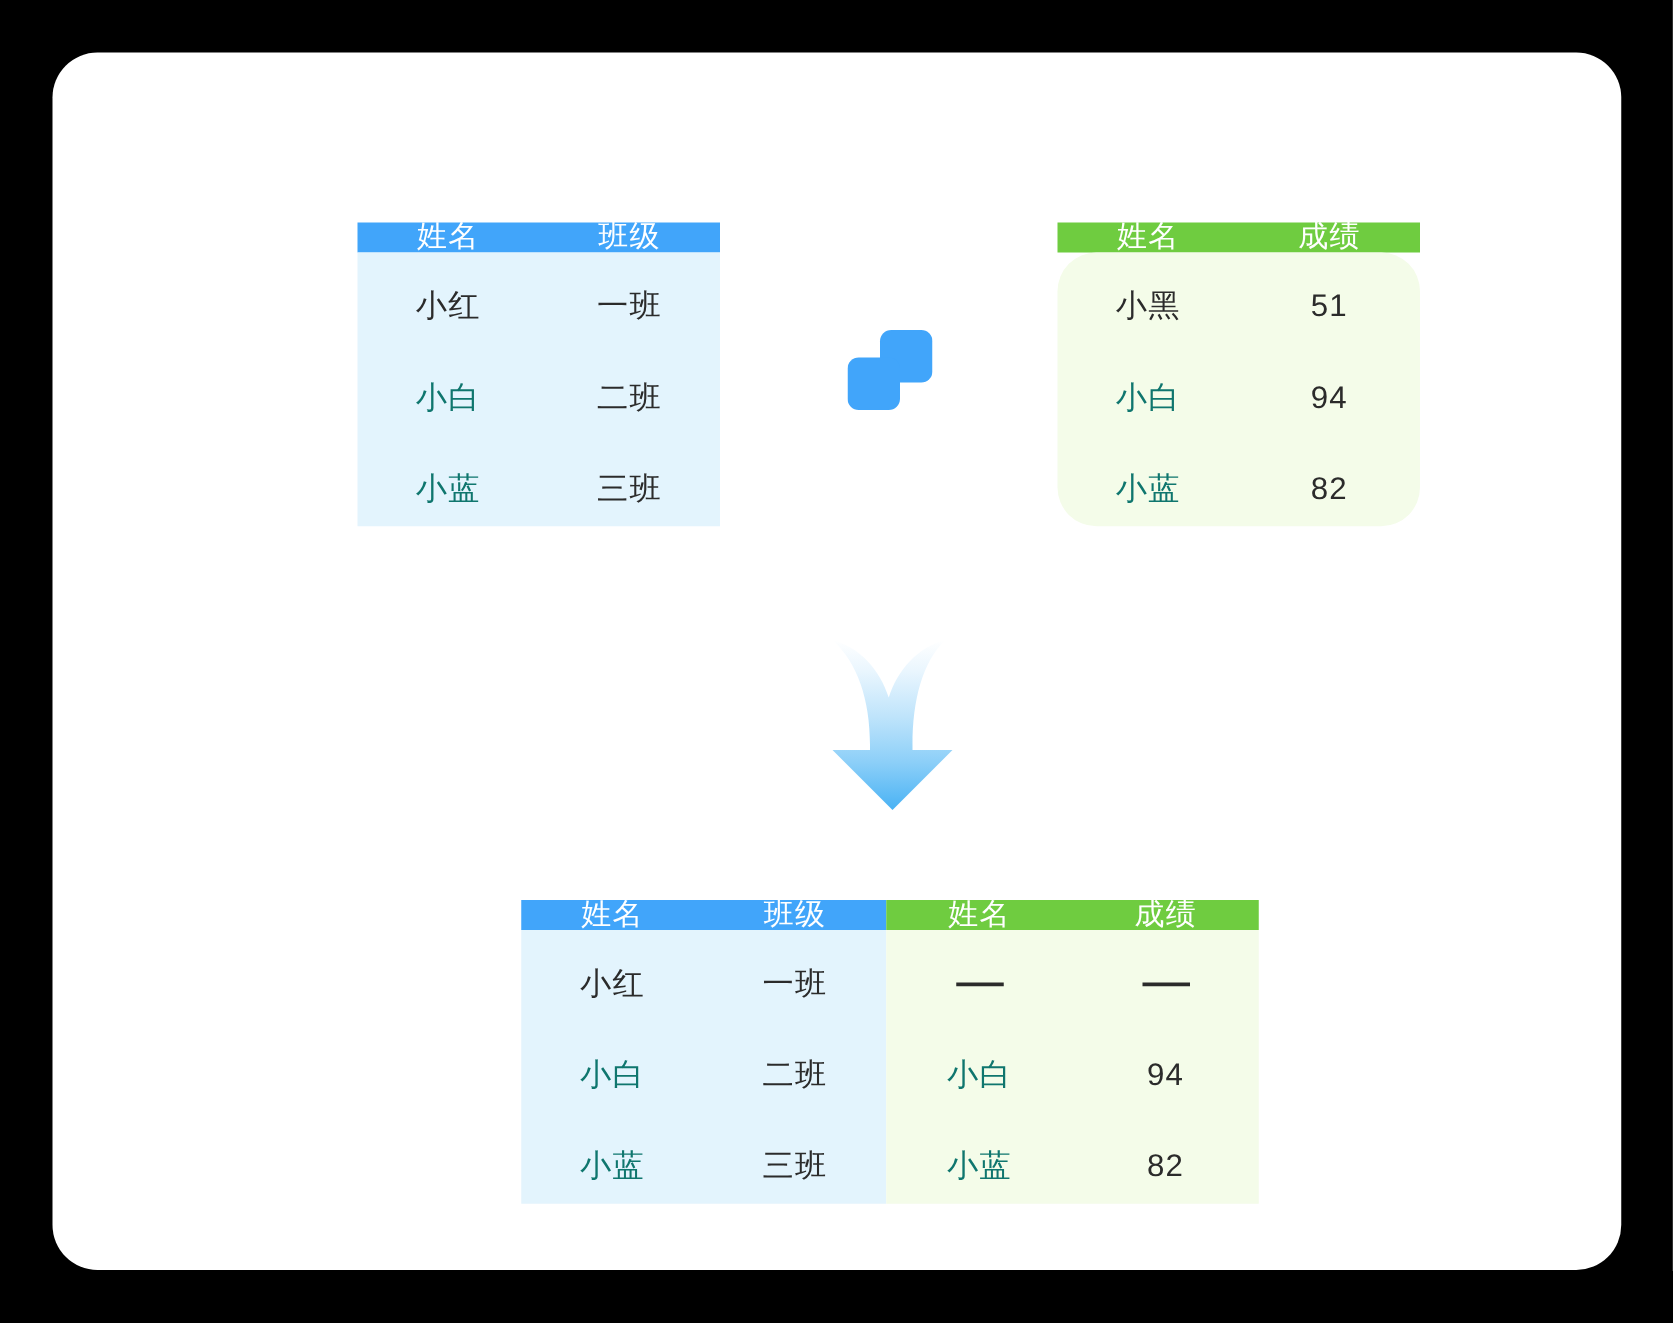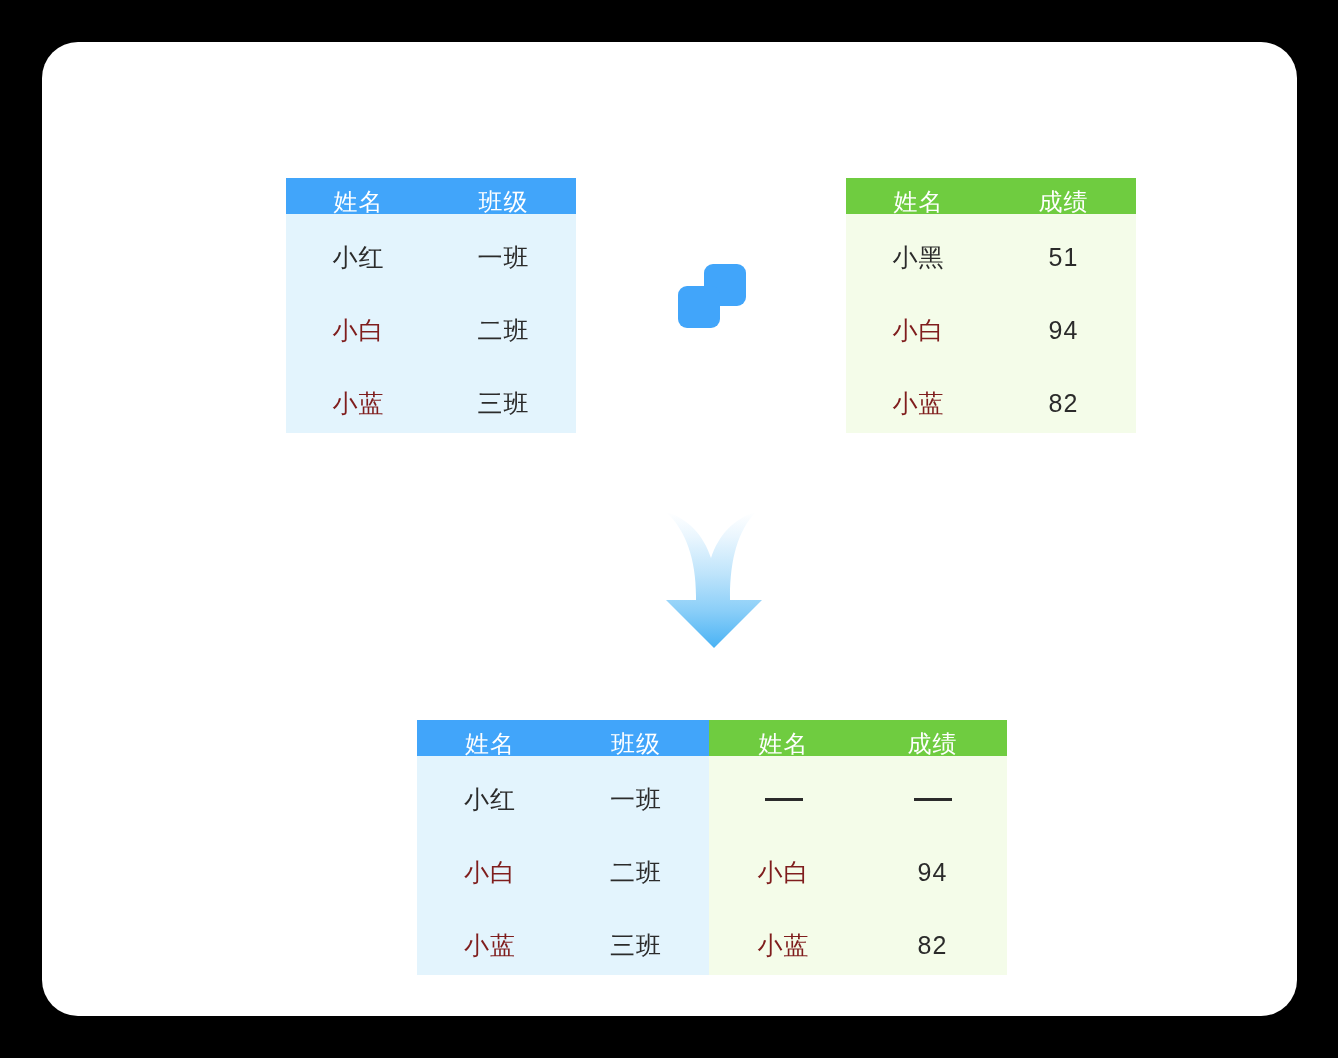--- a/index.html
+++ b/index.html
@@ -59,33 +59,32 @@
     align-items: center;
     justify-content: center;
     font-size: 25px;
     line-height: 1;
     letter-spacing: 1px;
   }
 
   .head-cell {
     color: #ffffff;
     font-size: 24px;
-    margin-top: 12px;
   }
 
   
   .theme-blue .tbl-head { background: #41A5FA; }
   .theme-blue .tbl-body { background: #E3F4FD; }
 
   
   .theme-green .tbl-head { background: #6FCC40; }
-  .theme-green .tbl-body { background: #F4FCE9; }
+  .theme-green .tbl-body { background: #F4FCE9; border-radius: 31px; }
 
   .txt-dark  { color: #2b2b2b; }
-  .txt-match { color: #7f1d1d; }
+  .txt-match { color: #0f766e; }
 
   
   #table-left {
     left: 244px;
     top: 136px;
     width: 290px;
     height: 238px;
   }
   #table-left .c1 { width: 145px; }
   #table-left .c2 { width: 145px; }

